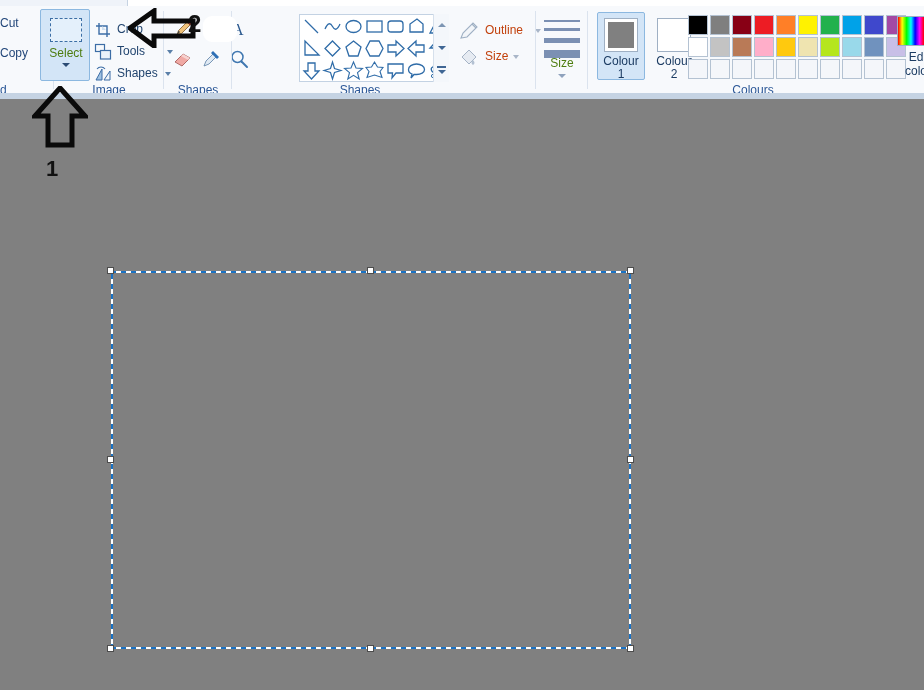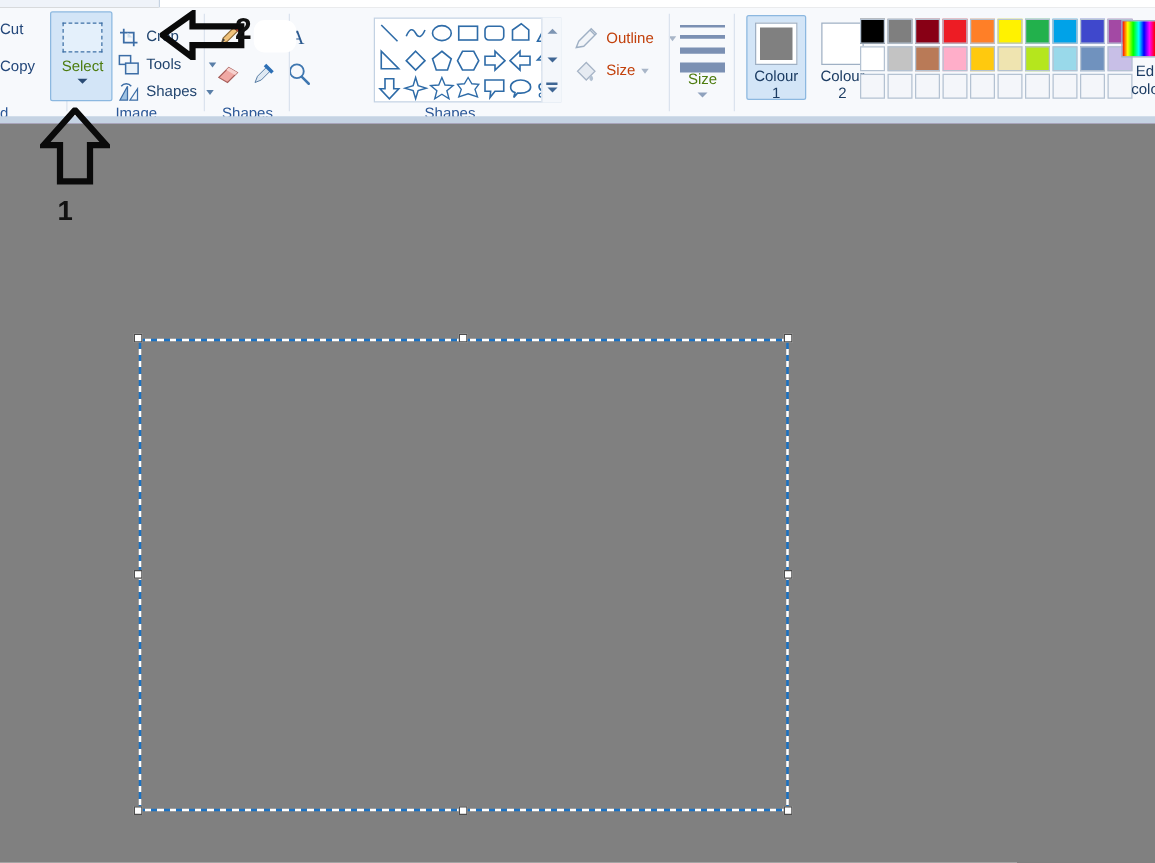--- a/index.html
+++ b/index.html
@@ -567,20 +567,21 @@
           <div class="swatch" style="left: 154px; top: 44px; background: rgb(244, 246, 250);"></div>
           <div class="swatch" style="left: 176px; top: 44px; background: rgb(244, 246, 250);"></div>
           <div class="swatch" style="left: 198px; top: 44px; background: rgb(244, 246, 250);"></div>
         </div>
 
       <div id="editcol-btn">
         <div id="editcol-box"></div>
         <div id="editcol-lbl"><span>Ed</span><br><span>colo</span></div>
       </div>
 
+      <div class="grp-label" style="left:50px;width:230px;">Colours</div>
     </div>
 
   </div>
   <div id="ribbon-bottomline"></div>
 
   <div id="canvas">
     <div id="selection">
       <div class="ants"></div>
       <div class="handle" style="left:-4px;  top:-4px;"></div>
       <div class="handle" style="left:256px; top:-4px;"></div>

